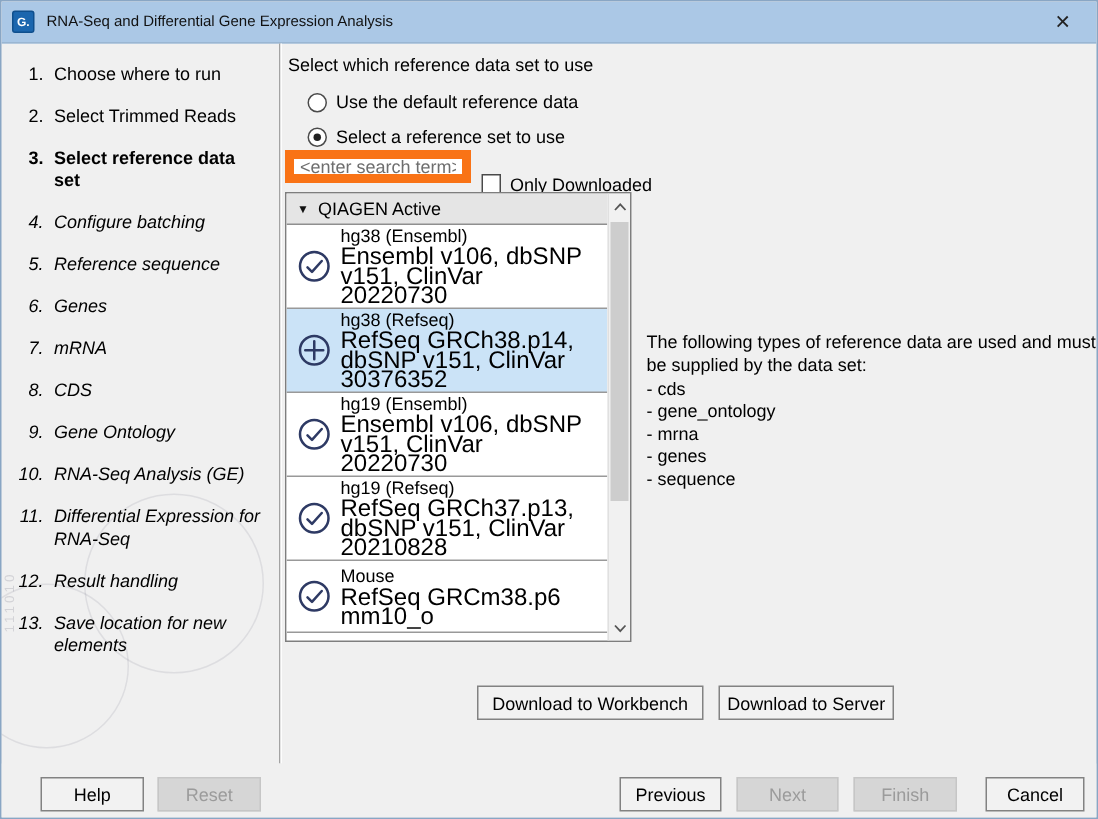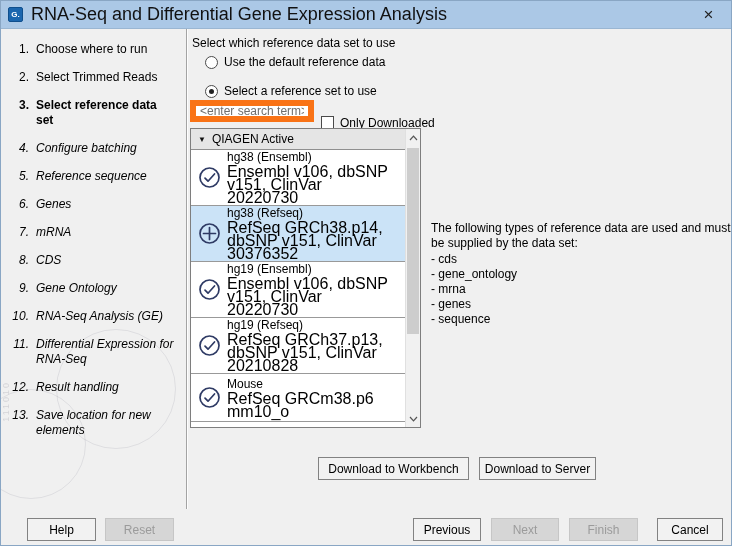--- a/index.html
+++ b/index.html
@@ -7,21 +7,21 @@
   .win{
     position:relative;width:732px;height:546px;overflow:hidden;
     background:#f0f0f0;border:1px solid #89a6c4;
     font-family:"Liberation Sans",sans-serif;font-size:12px;color:#000;
   }
   
   .titlebar{position:absolute;left:0;top:0;right:0;height:28px;background:#abc8e6;
     display:flex;align-items:center;padding-left:7px;border-bottom:1px solid #9ab6d2;}
   .app-icon{width:15px;height:15px;background:#1b66ae;border:1px solid #0f4f8d;border-radius:2px;
     color:#fff;font-size:8px;font-weight:bold;display:flex;align-items:center;justify-content:center;}
-  .title-text{margin-left:8px;font-size:18px;color:#111;}
+  .title-text{margin-left:8px;font-size:10px;color:#111;}
   .close-btn{position:absolute;right:0;top:0;width:45px;height:27px;display:flex;
     align-items:center;justify-content:center;font-size:17px;color:#222;cursor:default;}
   
   .content{position:absolute;left:0;top:28px;right:0;bottom:36px;display:flex;}
   .sidebar{width:186px;position:relative;border-right:1px solid #a3a3a3;overflow:hidden;}
   .sidebar-inner{position:relative;padding:13px 6px 0 10px;z-index:2;}
   .step{display:flex;margin-bottom:13px;line-height:15px;}
   .step .num{width:18px;text-align:right;margin-right:7px;flex:none;}
   .step .lbl{width:140px;}
   .step.done{font-style:normal;}
@@ -156,21 +156,21 @@
         <div class="step future">
           <span class="num">13.</span>
           <span class="lbl">Save location for new elements</span>
         </div>
       </div>
     </div>
 
     <div class="main">
       <div class="panel-header">Select which reference data set to use</div>
 
-      <div class="radio-row" style="left:17px;top:26px;align-items:flex-end;">
+      <div class="radio-row" style="left:17px;top:32px;align-items:flex-end;">
         <span class="radio"></span>
         <span>Use the default reference data</span>
       </div>
       <div class="radio-row" style="left:17px;top:55px;">
         <span class="radio checked"></span>
         <span>Select a reference set to use</span>
       </div>
 
       <input class="search-input" type="text" placeholder="&lt;enter search term&gt;" style="">
 

